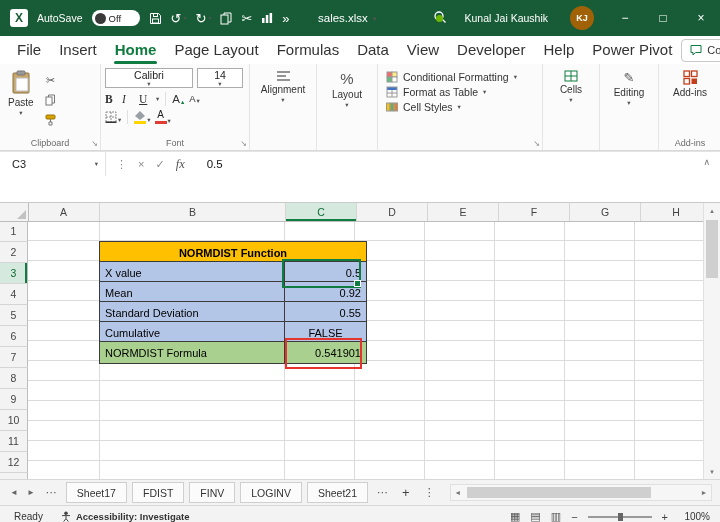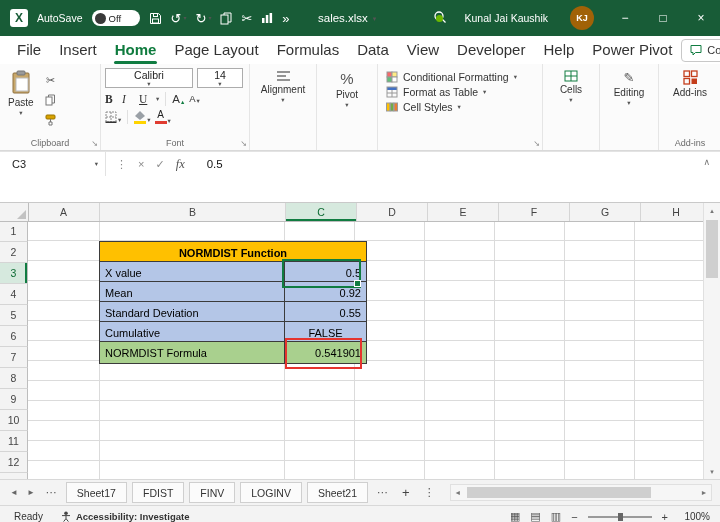--- a/index.html
+++ b/index.html
@@ -329,21 +329,21 @@
             </svg>
           </span>
         <span>Alignment</span>
         <span class="dd">▾</span>
       </div>
     </div>
 
     <div class="rgroup centerg" style="width:52px">
       <div class="bigbtn">
         <span style="font-size:15px;color:#555">%</span>
-        <span>Pivot</span>
+        <span>Layout</span>
         <span class="dd">▾</span>
       </div>
     </div>
 
     <div class="rgroup stylesg" style="width:152px">
       <div class="stylerow">
         <span>
             <svg width="12" height="12" viewBox="0 0 12 12">
               <rect x="1" y="1" width="5" height="5" fill="#F8696B" stroke="#999"></rect>
               <rect x="6" y="1" width="5" height="5" fill="#FFEB84" stroke="#999"></rect>

